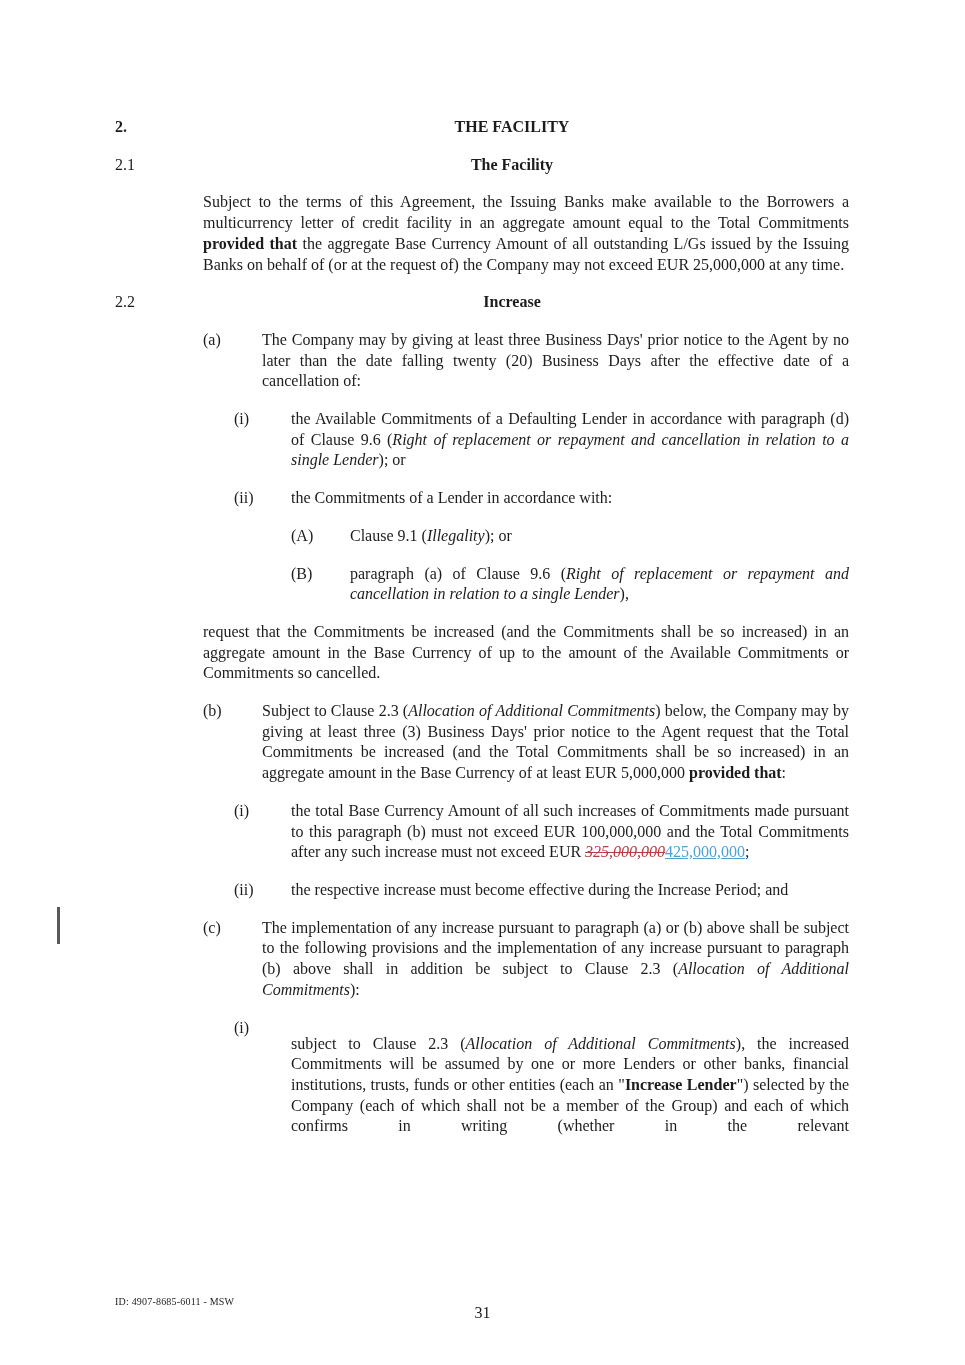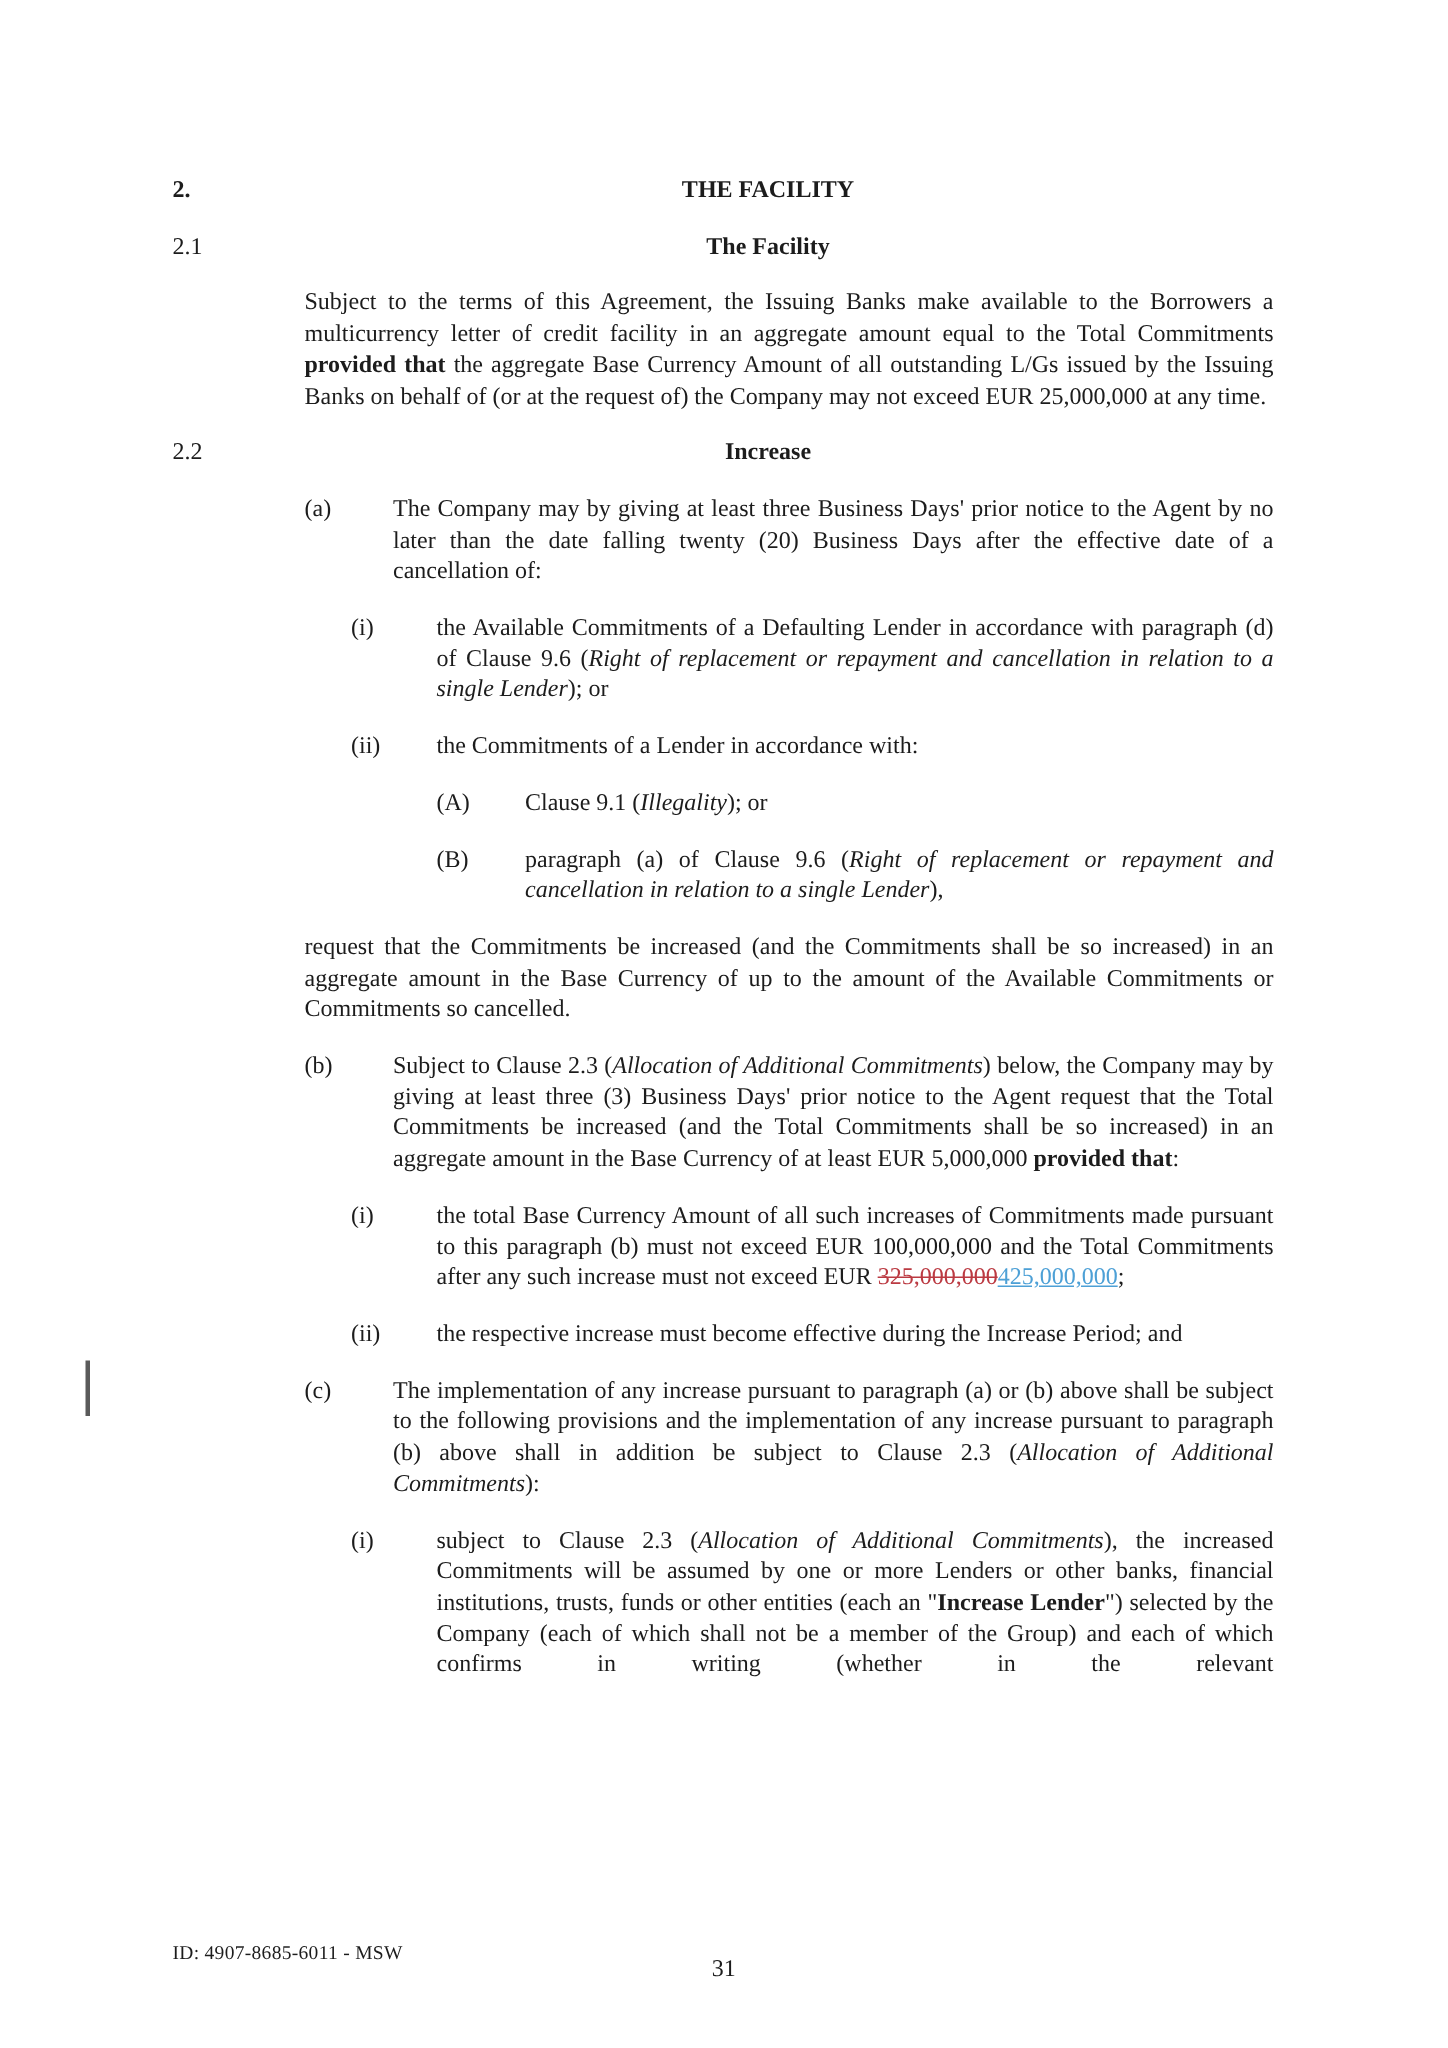--- a/index.html
+++ b/index.html
@@ -20,24 +20,24 @@
   .b1 { margin-left: 88px; }
   .b2 { margin-left: 119px; }
   .b3 { margin-left: 176px; }
   .lab { flex: 0 0 60px; }
   .b1 > .lab { flex-basis: 59px; }
   .b2 > .lab { flex-basis: 57px; }
   .b3 > .lab { flex-basis: 59px; }
   .txt { flex: 1 1 auto; text-align: justify; }
   .hd .txt { text-align: center; font-weight: bold; }
   .hd-main .lab { font-weight: bold; }
-  .jl { text-align-last: justify; }
+  .jl { text-align-last: justify; margin-top: 16px; }
   .run-b { font-weight: bold; }
   .run-i { font-style: italic; }
-  .run-del { color: var(--del-color, #BB3A42); text-decoration: line-through; }
+  .run-del { color: var(--del-color, #BB3A42); text-decoration: line-through; font-style: italic; }
   .run-ins { color: var(--ins-color, #4DA0D6); text-decoration: underline; }
   .change-bar {
     position: absolute;
     left: 57px;
     top: 907px;
     width: 3px;
     height: 37px;
     background: #5a5a5a;
   }
   .page-number {
@@ -45,21 +45,21 @@
     top: 1269px;
     left: 0;
     width: 100%;
     text-align: center;
     margin-top: 34px;
   }
   .doc-id {
     position: absolute;
     top: 1292px;
     left: 115px;
-    font-size: 13px;
+    font-size: 10px;
     letter-spacing: 0.2px;
   }
 </style>
 </head>
 <body>
 
 <div class="page">
 
   <div class="change-bar"></div>
 

